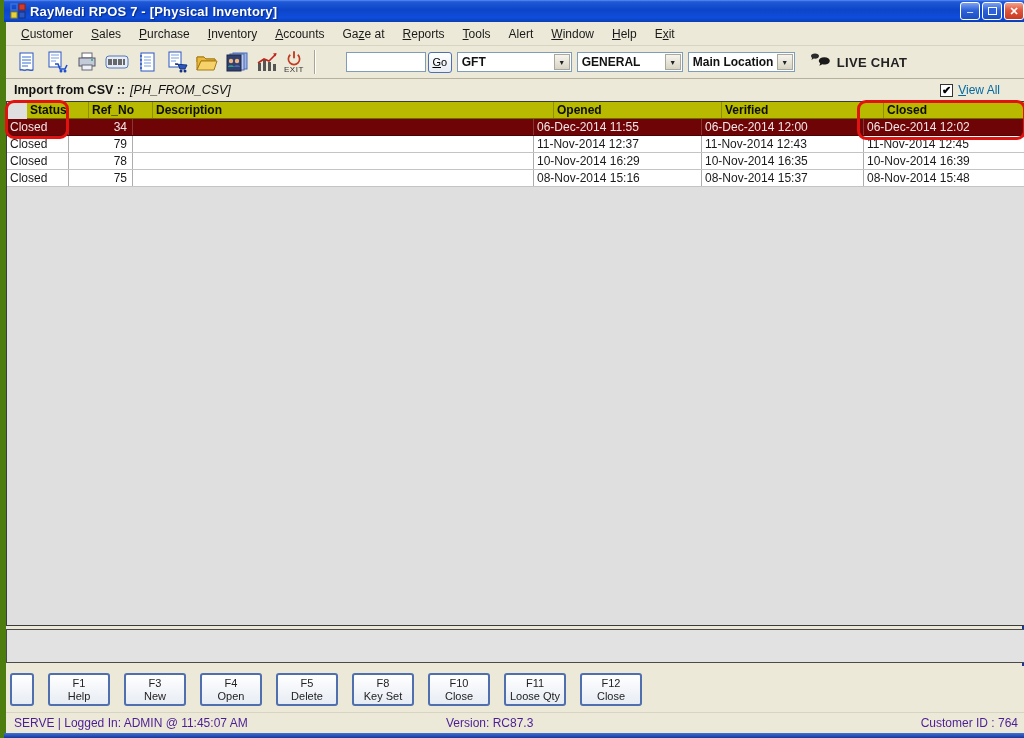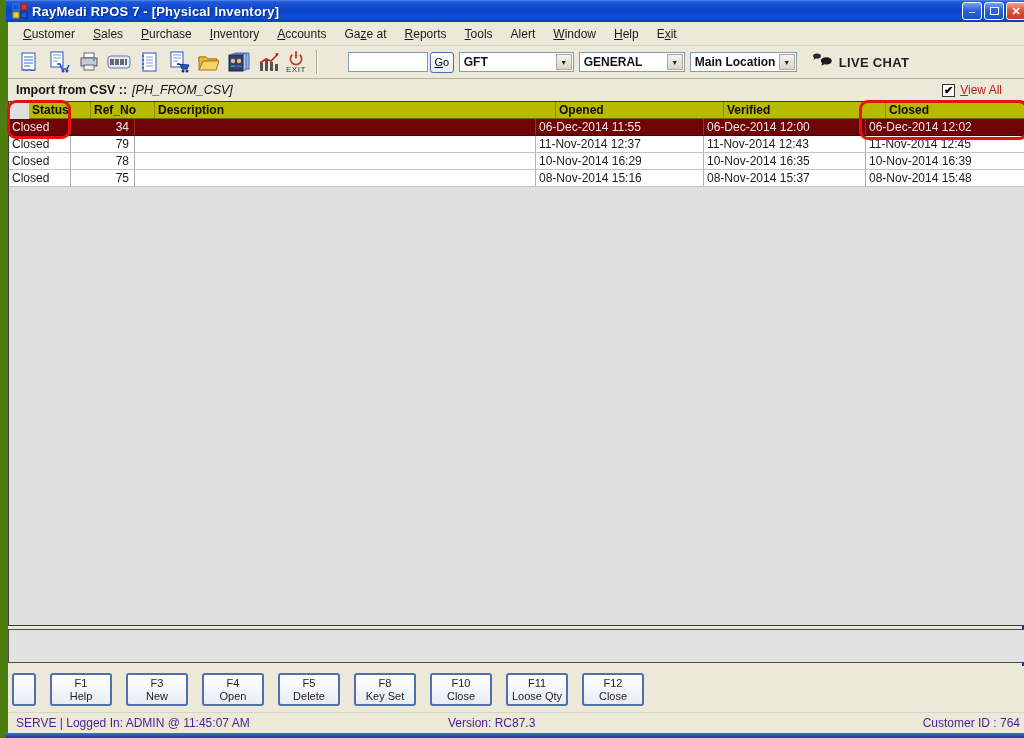--- a/index.html
+++ b/index.html
@@ -1,19 +1,19 @@
 <!DOCTYPE html>
 <html><head>
 <meta charset="utf-8">
 <style>
   * { box-sizing: border-box; margin: 0; padding: 0; }
   html,body { width:1024px; height:738px; overflow:hidden; }
   body { font-family:"Liberation Sans", sans-serif; background:#ece9d8; }
   .window { position:relative; width:1024px; height:738px; background:#ece9d8;
-            border-left:8px solid #4d7c0f; border-right:2px solid #16379c; }
+            border-left:6px solid #4d7c0f; border-right:2px solid #16379c; }
 
   
   .titlebar { position:absolute; left:-2px; top:0; width:1024px; height:22px;
     background:linear-gradient(180deg,#5b8ef5 0%,#2059d6 8%,#0c45c8 45%,#0e4ddb 80%,#0a3db2 100%);
     display:flex; align-items:center; padding:0 4px; }
   .titlebar .app-icon { width:16px; height:16px; margin:0 4px 0 2px; flex:0 0 auto; }
   .titlebar .title { color:#ffffff; font-weight:bold; font-size:13px; text-shadow:1px 1px 1px #0a2a80; letter-spacing:.2px; }
   .win-controls { margin-left:auto; display:flex; gap:2px; }
   .win-btn { width:20px; height:18px; border-radius:3px; border:1px solid #ffffff;
     display:flex; align-items:center; justify-content:center; color:#fff; font-size:11px; line-height:1;
@@ -50,21 +50,21 @@
   .livechat-label { font-size:13px; font-weight:bold; color:#222; margin-left:6px; letter-spacing:.3px; }
 
   
   .infobar { position:absolute; left:0; top:79px; width:1020px; height:22px; background:#ece9d8;
     display:flex; align-items:center; padding:0 8px; font-size:12.5px; color:#111; }
   .infobar .b { font-weight:bold; margin-right:5px; }
   .infobar .code { font-style:italic; }
   .viewall { margin-left:auto; display:flex; align-items:center; margin-right:18px; }
   .checkbox { width:13px; height:13px; border:1px solid #333; background:#fff; font-size:11px; line-height:11px;
     text-align:center; color:#000; margin-right:5px; font-weight:bold; }
-  .viewall-label { font-size:12px; color:#b91c1c; }
+  .viewall-label { font-size:12px; color:#0369a1; }
   .viewall-label u { text-decoration:underline; }
 
   
   .tablewrap { position:absolute; left:0; top:101px; width:1020px; height:525px;
     border:1px solid #3c3c3c; background:#e0dfdf; overflow:hidden; }
   .thead { display:flex; height:17px; background:#b8ba00; border-bottom:1px solid #6b6b00;margin-left:20px; }
   .th { font-size:12px; font-weight:bold; color:#0d0d00; padding:1px 3px 0 3px; border-right:1px solid #8f8f00; overflow:hidden; white-space:nowrap; }
   .tr { display:flex; height:17px; background:#ffffff; border-bottom:1px solid #c4c4c4; cursor:default; }
   .td { font-size:12px; color:#1a1a1a; padding:1px 3px 0 3px; border-right:1px solid #adadad; overflow:hidden; white-space:nowrap; }
   .td.num { text-align:right; padding-right:5px; }

